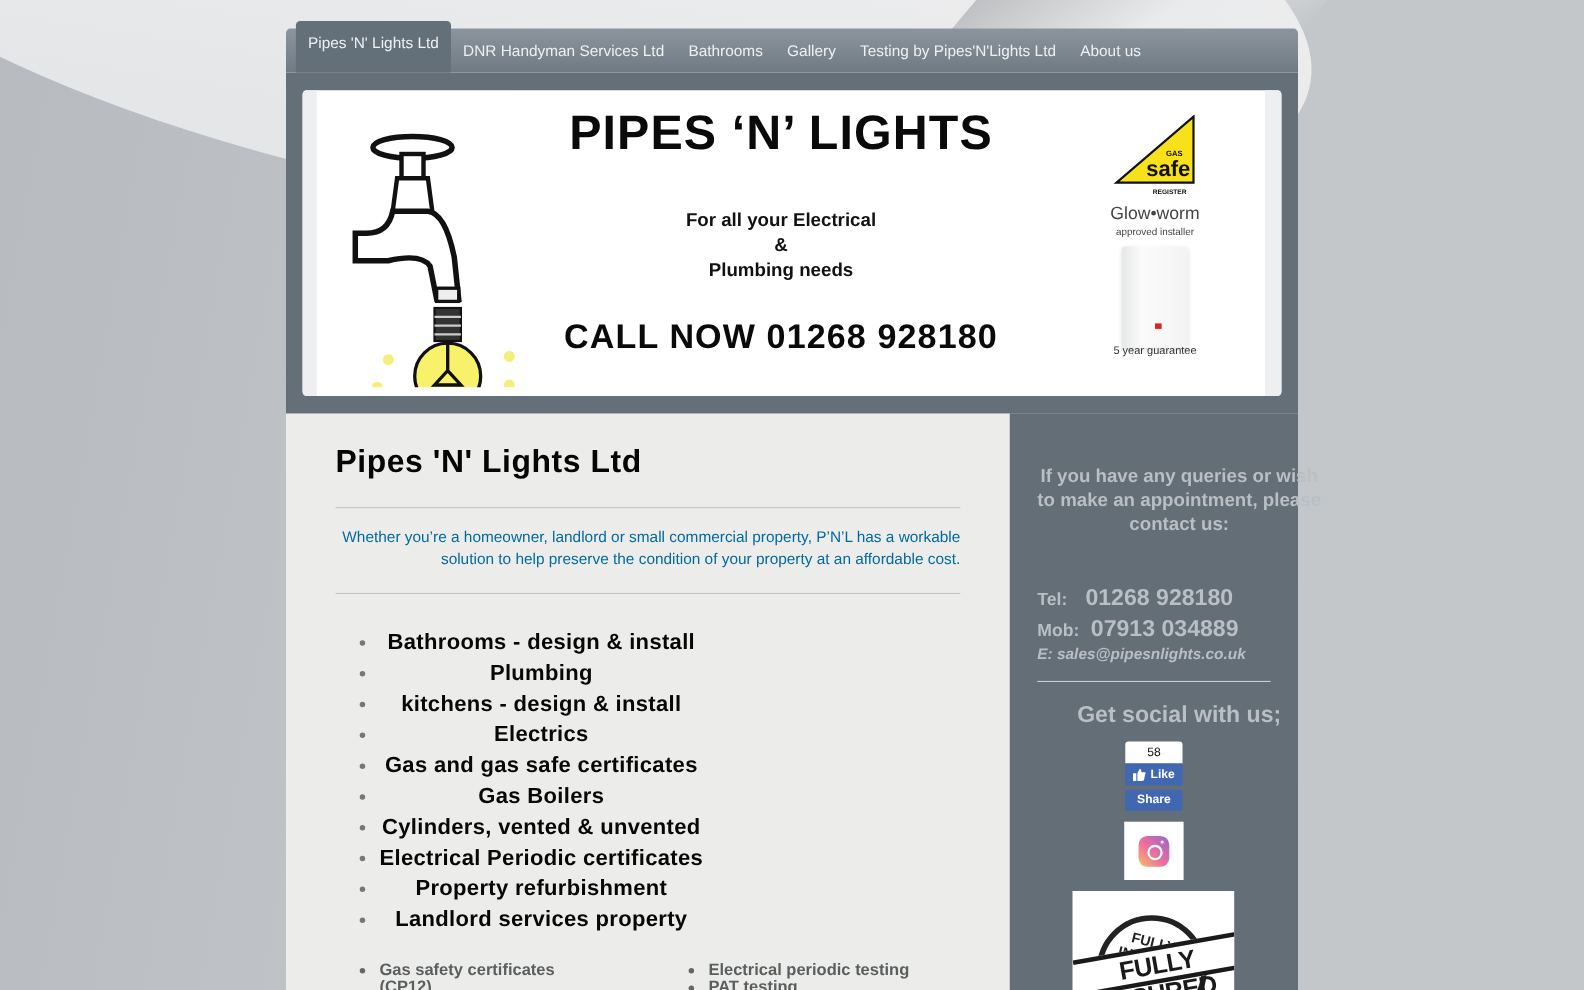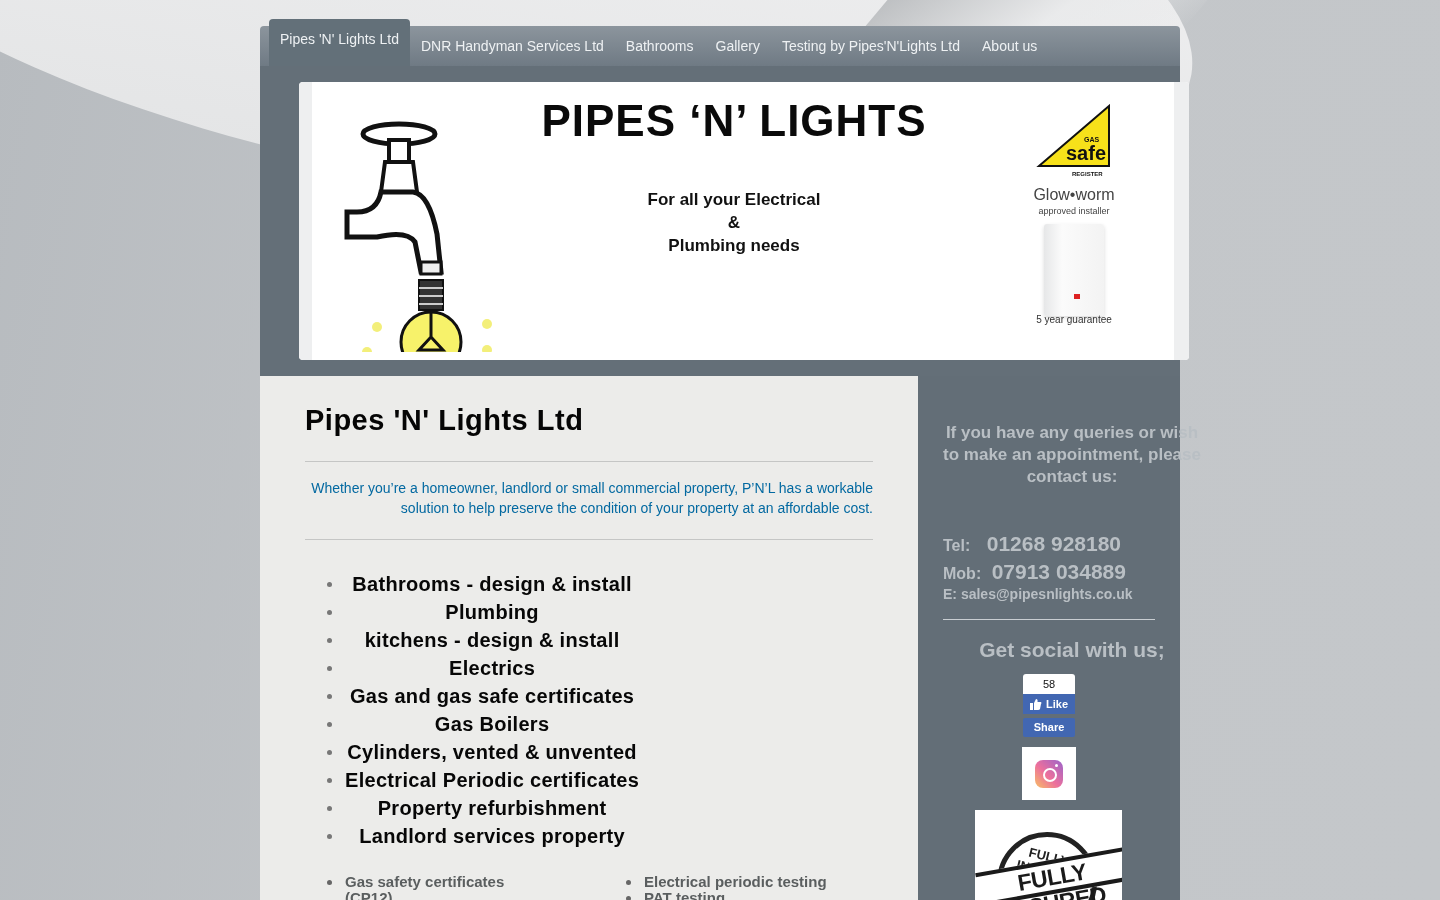--- a/index.html
+++ b/index.html
@@ -40,21 +40,21 @@
     .nav-item.active {
       background: #637079; margin-top: -7px; height: 47px;
       border-radius: 4px 4px 0 0; padding-bottom: 7px;
     }
     .header-band {
       position: absolute; left: 0; top: 40px; width: 920px; height: 310px;
       background: #646f78;
     }
     .banner {
       position: absolute; left: 15px; top: 16px; width: 890px; height: 278px;
-      background: #fff; border-radius: 4px; overflow: hidden; margin-left: 24px;
+      background: #fff; border-radius: 4px; overflow: hidden;
     }
     .banner-edge-l { position:absolute; left:0; top:0; width:13px; height:100%; background:#eeeff0; }
     .banner-edge-r { position:absolute; right:0; top:0; width:15px; height:100%; background:#eeeff0; }
     .banner-title {
       position: absolute; left: 200px; top: 14px; width: 470px; text-align: center;
       font-size: 44px; font-weight: bold; color: #0a0a0a; letter-spacing: 1px;
       font-family: "Liberation Sans", sans-serif;
     }
     .banner-sub {
       position: absolute; left: 300px; top: 106px; width: 270px; text-align: center;
@@ -214,20 +214,21 @@
         <circle cx="150" cy="212" r="5" fill="#f3ef7a"></circle>
         <circle cx="150" cy="238" r="5" fill="#f3ef7a"></circle>
       </svg>
 
       <div class="banner-title">PIPES ‘N’ LIGHTS</div>
       <div class="banner-sub">
         <div>For all your Electrical</div>
         <div>&amp;</div>
         <div>Plumbing needs</div>
       </div>
+      <div class="banner-call">CALL NOW 01268 928180</div>
 
       <svg class="gassafe" viewBox="0 0 80 78">
         <polygon points="75,2 75,62 5,62" fill="#f7e11a" stroke="#111" stroke-width="2"></polygon>
         <text x="50" y="38" font-size="7" font-weight="bold" fill="#111" font-family="Liberation Sans, sans-serif">GAS</text>
         <text x="32" y="56" font-size="20" font-weight="bold" fill="#111" font-family="Liberation Sans, sans-serif">safe</text>
         <text x="38" y="72" font-size="6" font-weight="bold" fill="#111" font-family="Liberation Sans, sans-serif">REGISTER</text>
       </svg>
 
       <div class="gw-title">Glow•worm</div>
       <div class="gw-sub">approved installer</div>
@@ -270,21 +271,21 @@
     <div class="side-text contact-q">If you have any queries or wish to make an appointment, please contact us:</div>
 
     <div class="contact-line" style="top:156px; font-size:16px;">
       <span>Tel:</span>
       <span style="font-size:21px; margin-left:12px;text-align:right;">01268 928180</span>
     </div>
     <div class="contact-line" style="top:184px; font-size:16px;">
       <span>Mob:</span>
       <span style="font-size:21px; margin-left:6px;">07913 034889</span>
     </div>
-    <div class="contact-line" style="top:210px; font-size:14px;">
+    <div class="contact-line" style="top:210px; font-size:14px;font-style:italic;">
       <span>E:</span>
       <span>sales@pipesnlights.co.uk</span>
     </div>
 
     <div class="side-hr" style="top:243px;"></div>
 
     <div class="side-text social-title">Get social with us;</div>
 
     <div class="fb-count">58</div>
     <div class="fb-like">

